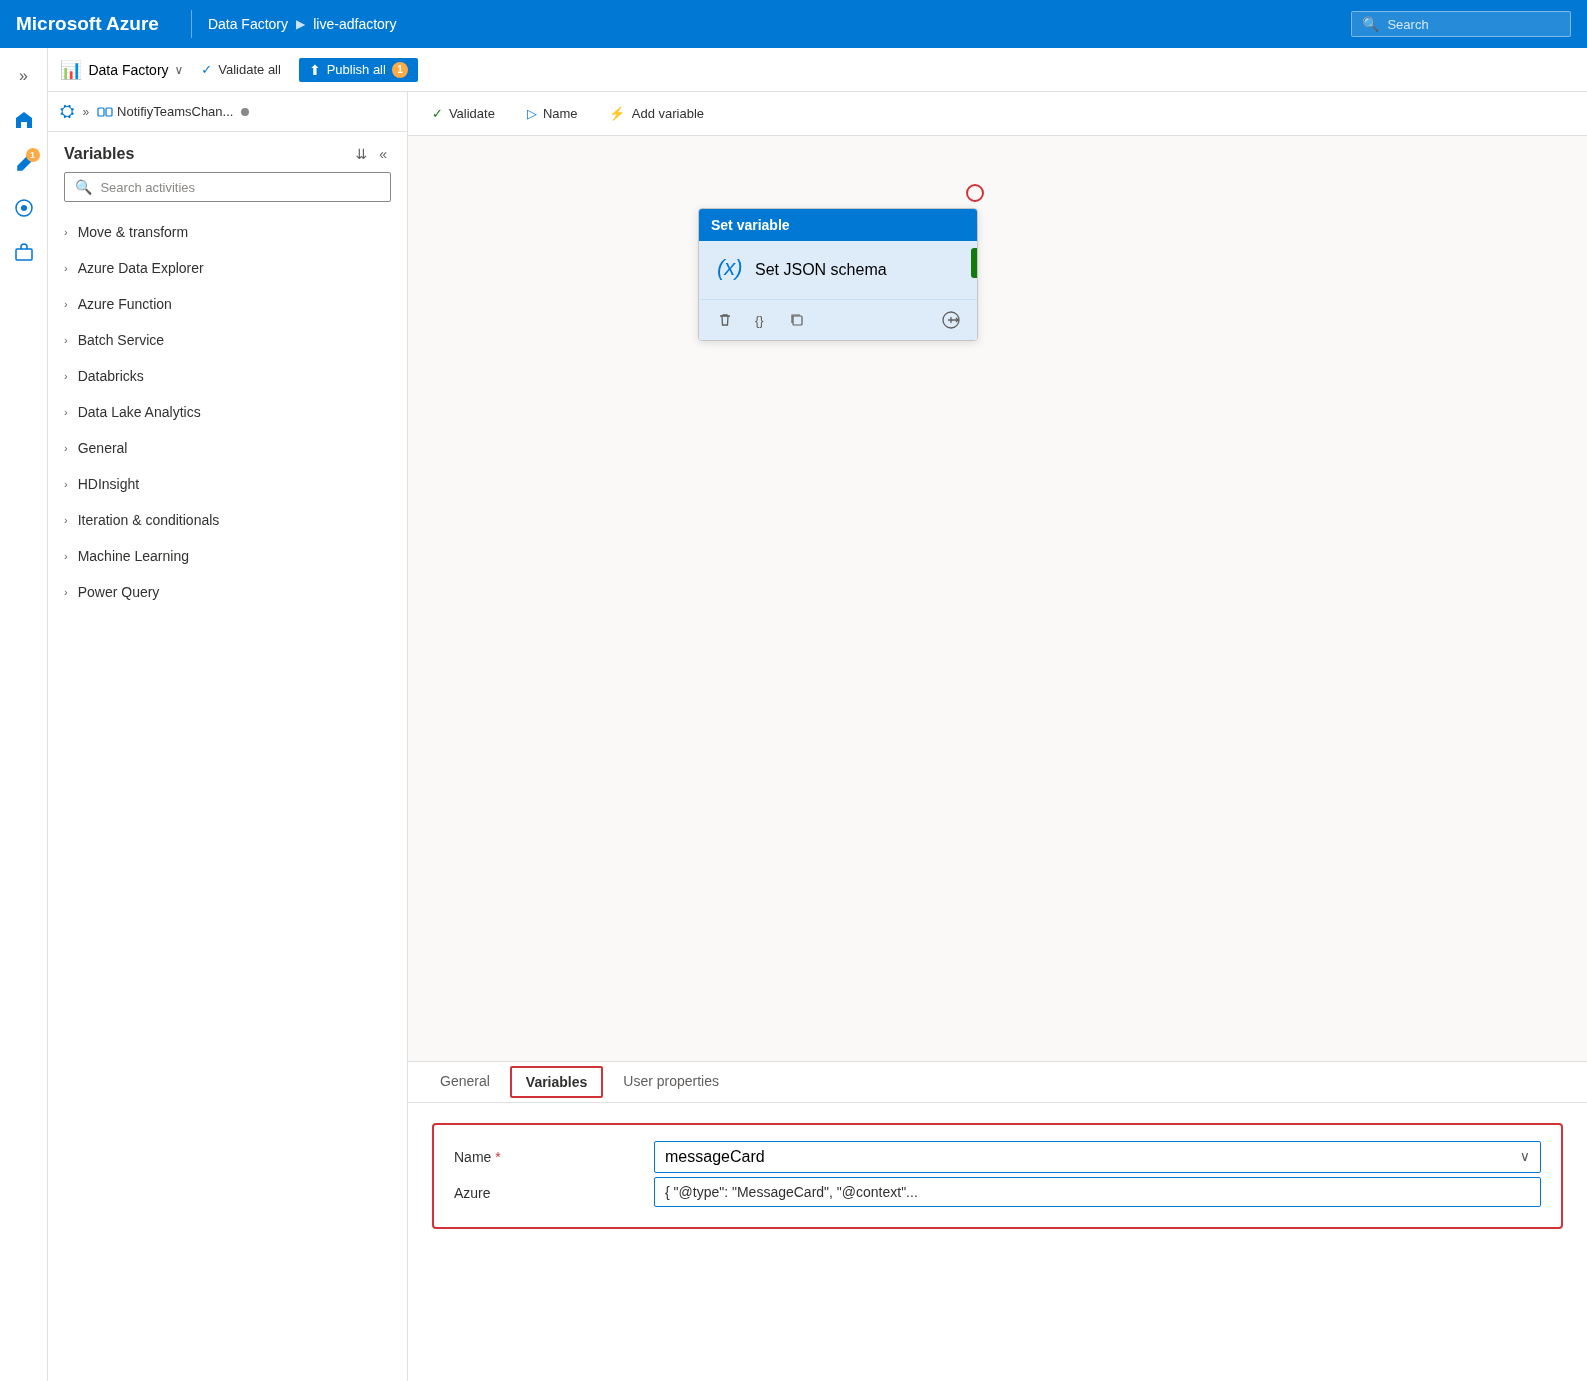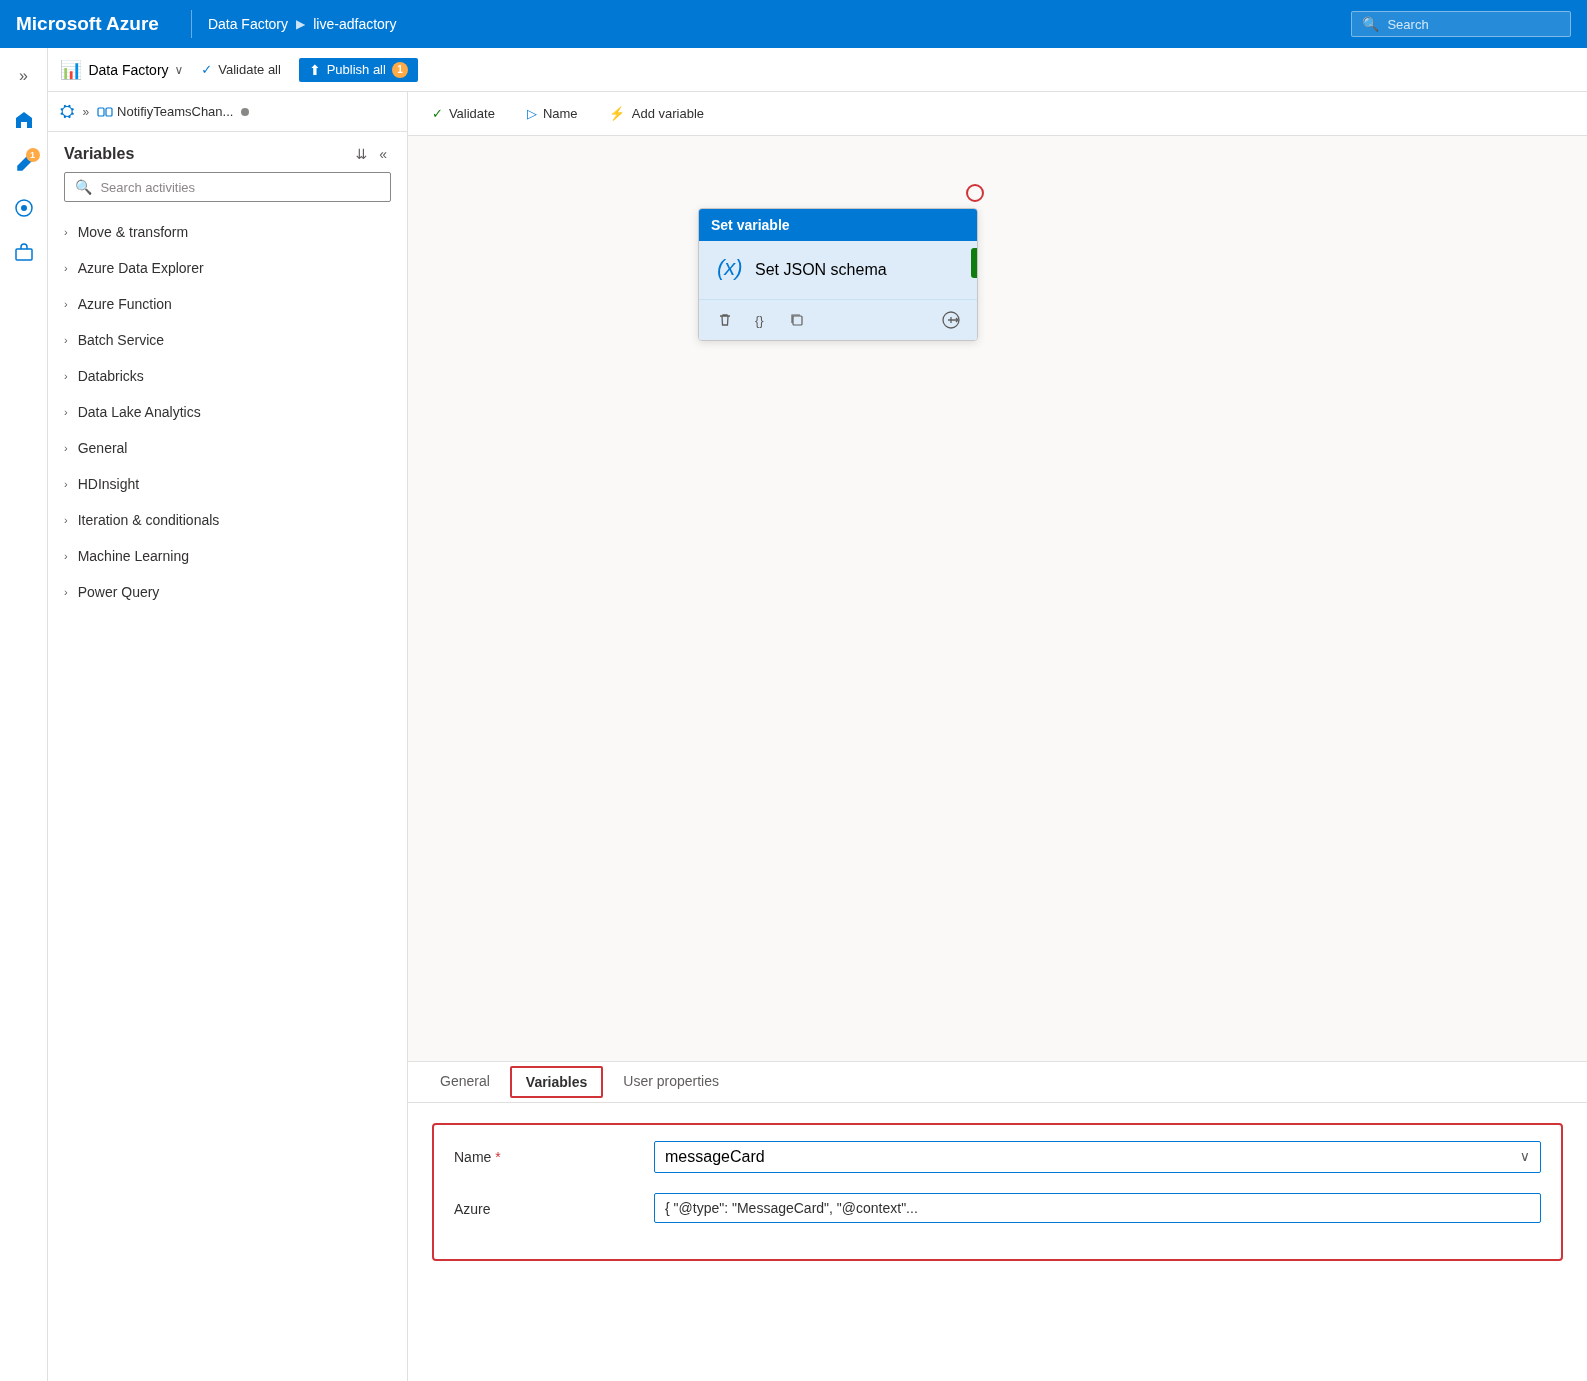--- a/index.html
+++ b/index.html
@@ -388,21 +388,21 @@
     .bottom-content {
       flex: 1;
       padding: 20px 24px;
       overflow-y: auto;
     }
 
     
     .form-field {
       display: flex;
       align-items: flex-start;
-      margin-bottom: 20px;
+      margin-bottom: 4px;
     }
     .form-label {
       width: 200px;
       font-size: 14px;
       color: #323130;
       padding-top: 8px;
       flex-shrink: 0;
     }
     .form-label .required { color: #d13438; }
     .form-input-wrapper {

